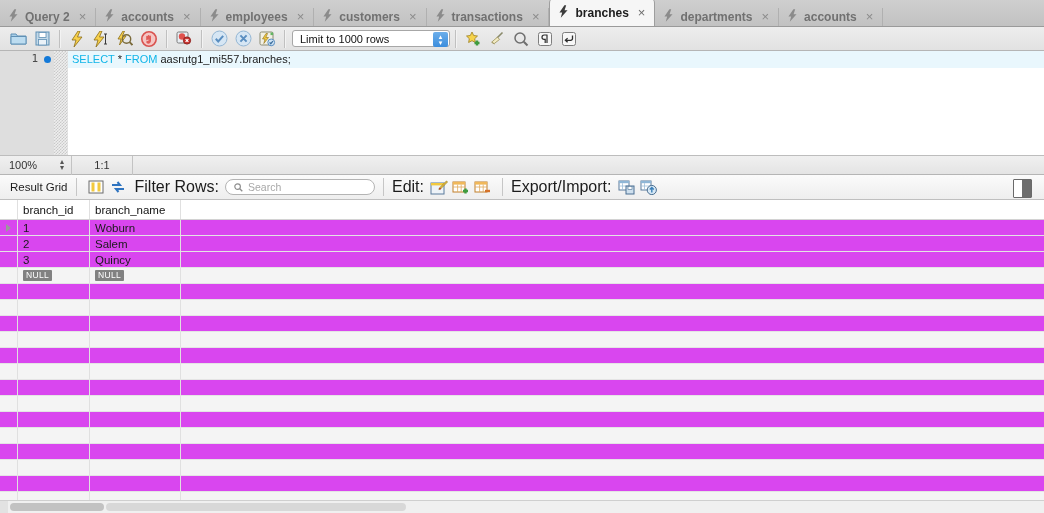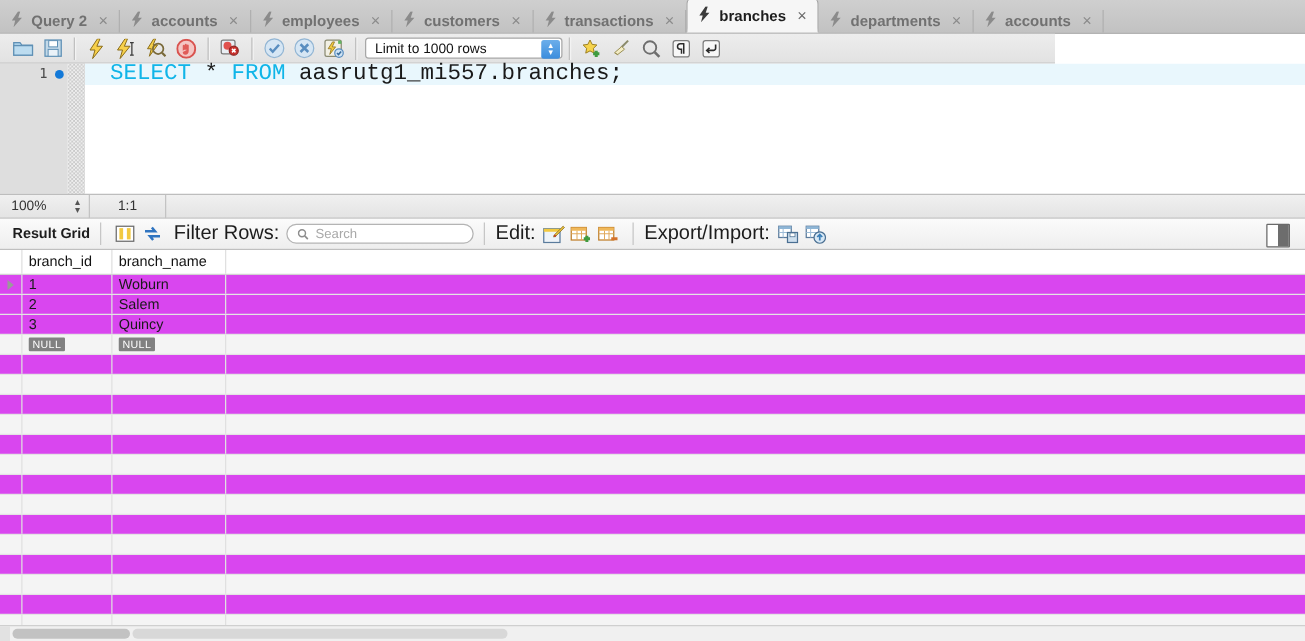--- a/index.html
+++ b/index.html
@@ -38,21 +38,21 @@
   }
   .bolt { display: inline-block; width: 9px; height: 13px; }
   .tab-close {
     font-size: 13px; color: #8b8b8b; font-weight: normal;
     line-height: 10px; padding-left: 2px;
   }
   .tab.active .tab-close { color: #6b6b6b; }
 
   
   .toolbar {
-    position: absolute; top: 27px; left: 0; width: 844px; height: 24px;
+    position: absolute; top: 27px; left: 0; width: 1044px; height: 24px;
     background: linear-gradient(to bottom, #ededed 0%, #e2e2e2 100%);
     border-bottom: 1px solid #b5b5b5;
     display: flex; align-items: center; box-sizing: border-box;
     padding-left: 6px;
   }
   .tb-btn {
     width: 24px; height: 22px;
     display: flex; align-items: center; justify-content: center;
     cursor: default;
   }
@@ -114,23 +114,23 @@
   }
   .code-area {
     position: absolute; left: 68px; top: 0; right: 0; height: 104px;
     background: #ffffff;
   }
   .code-line-active {
     position: absolute; left: 0; top: 0; right: 0; height: 17px;
     background: #e9f7fd;
   }
   .code-text {
-    position: absolute; left: 20px; top: 0px;
-    font-family: Liberation Mono, monospace;
-    font-size: 18px; line-height: 17px;
+    position: absolute; left: 4px; top: 0px;
+    font-family: Liberation Sans, sans-serif;
+    font-size: 11px; line-height: 17px;
     white-space: pre; color: #1a1a1a;
   }
   .kw { color: #10b5e8; }
 
   
   .editor-status {
     position: absolute; top: 155px; left: 0; width: 1044px; height: 20px;
     background: linear-gradient(to bottom, #f0f0f0, #e4e4e4);
     border-top: 1px solid #bdbdbd;
     border-bottom: 1px solid #b5b5b5;
@@ -156,21 +156,21 @@
   .status-rest { flex: 1; height: 19px; }
 
   
   .result-toolbar {
     position: absolute; top: 175px; left: 0; width: 1044px; height: 25px;
     background: linear-gradient(to bottom, #fbfbfb, #eeeeee);
     border-bottom: 1px solid #bfbfbf;
     display: flex; align-items: center;
     box-sizing: border-box; padding-left: 10px;
   }
-  .rt-label { font-size: 11.5px; color: #1c1c1c; font-weight: bold; }
+  .rt-label { font-size: 11.5px; color: #1c1c1c; font-weight: normal; }
   .rt-text { font-size: 16px; color: #1c1c1c; }
   .rt-sep { width: 1px; height: 18px; background: #c6c6c6; margin: 0 8px; }
   .rt-btn { width: 22px; height: 20px; display: flex; align-items: center; justify-content: center; cursor: default; }
   .search-box {
     width: 150px; height: 16px;
     border: 1px solid #b4b4b4; border-radius: 8px;
     background: #ffffff;
     display: flex; align-items: center; gap: 5px;
     padding: 0 8px; box-sizing: border-box;
     margin-left: 6px;

